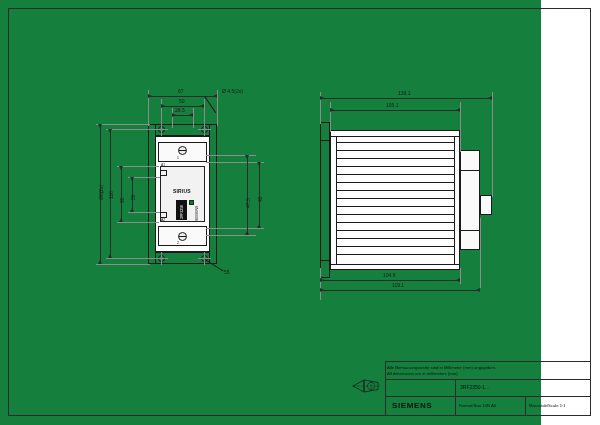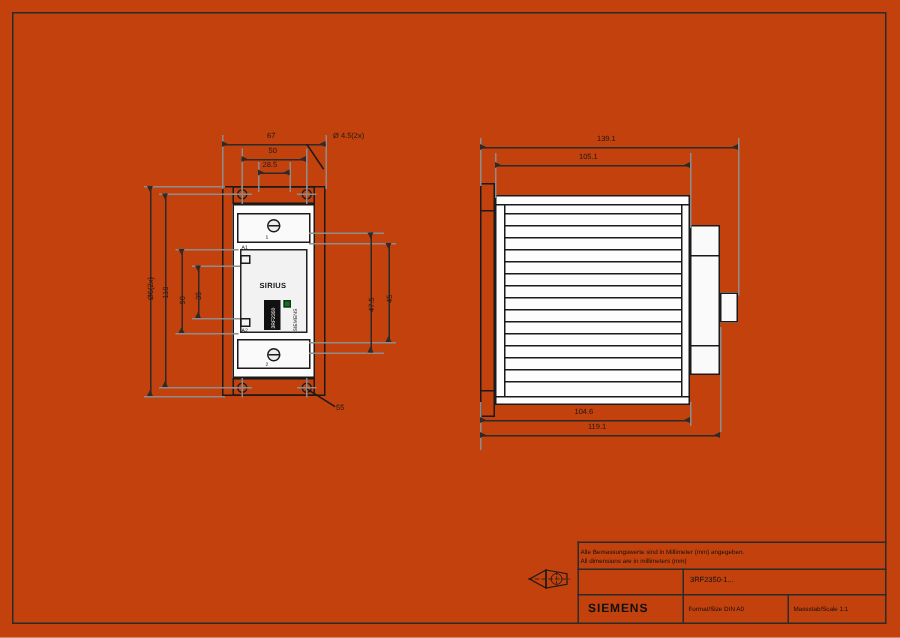--- a/index.html
+++ b/index.html
@@ -8,23 +8,24 @@
     background: #ffffff;
   }
   body {
     width: 600px;
     height: 425px;
     font-family: "Liberation Sans", sans-serif;
     overflow: hidden;
   }
   #sheet {
     position: relative;
-    width: 600px;
+    width: 524px;
     height: 425px;
-    background: #c2410c;
+    background: #15803d;
+    padding-left: 17px;
   }
   .frame {
     position: absolute;
     left: 8px;
     top: 8px;
     width: 583px;
     height: 408px;
     border: 1px solid #2b2b2b;
     box-sizing: border-box;
   }

